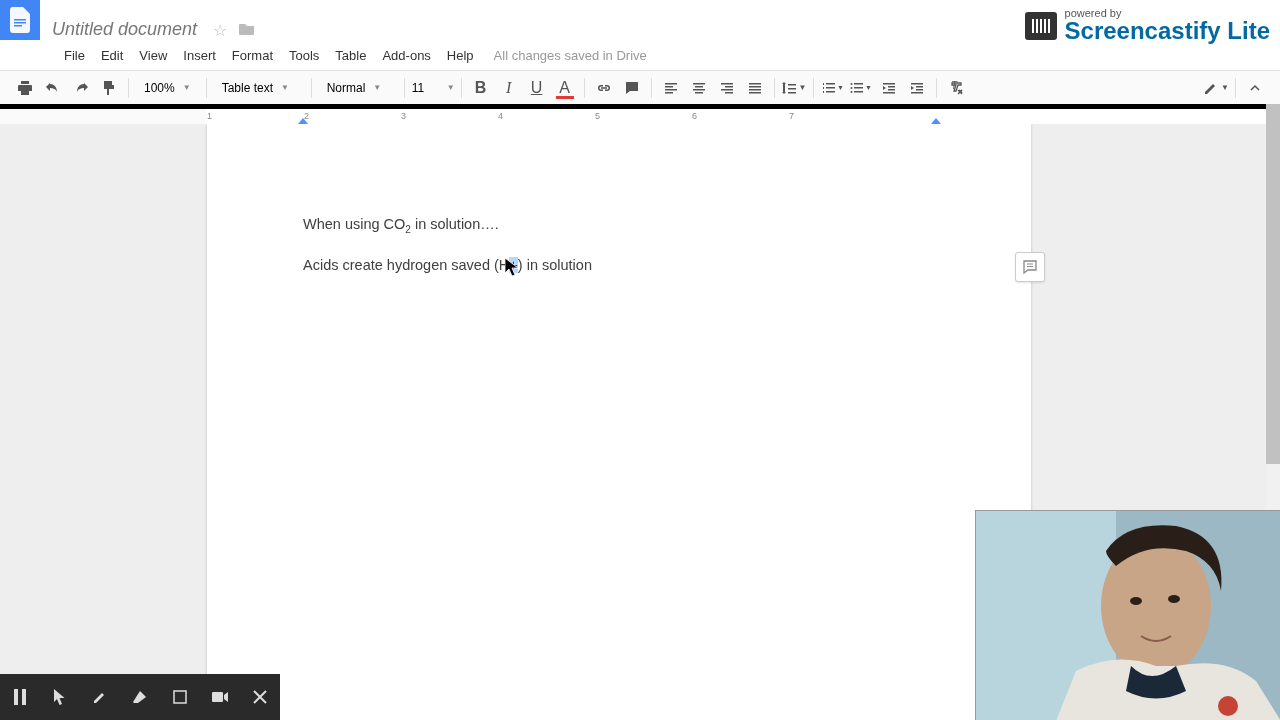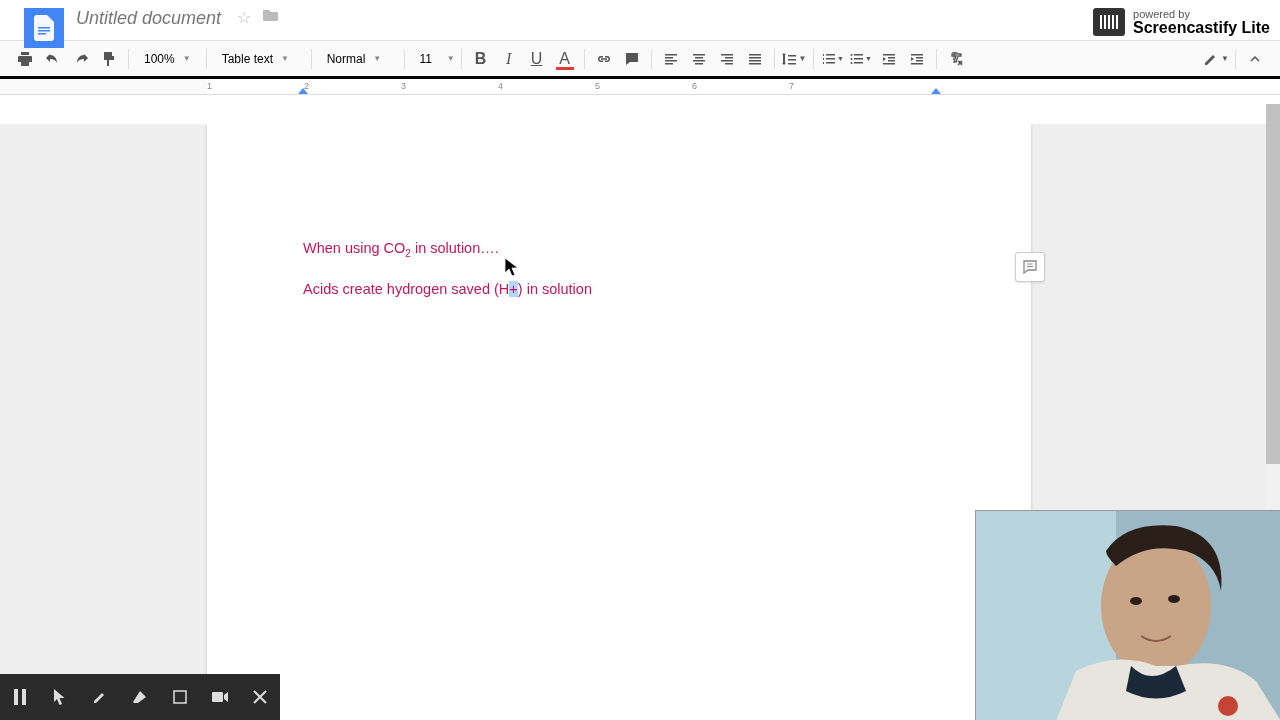--- a/index.html
+++ b/index.html
@@ -1,59 +1,59 @@
 <!DOCTYPE html>
 <html><head>
 <meta charset="utf-8">
 <style>
 * { margin: 0; padding: 0; box-sizing: border-box; }
 body { font-family: Arial, sans-serif; background: #fff; overflow: hidden; width: 1280px; height: 720px; position: relative; }
 
 .header { background: #fff; border-bottom: 1px solid #e0e0e0; }
-.title-row { display: flex; align-items: flex-start; height: 40px; padding: 8px 8px 0 24px; }
+.title-row { display: flex; align-items: flex-end; height: 40px; padding: 8px 8px 0 0; }
 .docs-logo { width: 40px; height: 40px; background: #4285f4; display: flex; align-items: center; justify-content: center; margin-right: 12px; }
 .docs-logo svg { fill: #fff; }
 .doc-title { font-size: 18px; color: #777; font-style: italic; margin-right: 10px; }
 .star-icon, .folder-icon { color: #bbb; margin: 0 6px; cursor: pointer; }
 
 .menu-row { display: flex; align-items: center; padding: 0 8px 0 56px; height: 30px; }
 .menu-item { font-size: 13px; color: #333; padding: 4px 8px; cursor: pointer; }
 .save-status { font-size: 13px; color: #999; margin-left: 12px; }
 
-.toolbar { display: flex; align-items: center; padding: 6px 12px; border-bottom: 3px solid #000000; background: #fafafa; gap: 2px; height: 38px; }
+.toolbar { display: flex; align-items: center; padding: 6px 12px; border-bottom: 5px solid #000000; background: #fafafa; gap: 2px; height: 38px; }
 .tb-btn { width: 26px; height: 26px; display: flex; align-items: center; justify-content: center; cursor: pointer; border-radius: 2px; color: #555; }
 .tb-sep { width: 1px; height: 20px; background: #ddd; margin: 0 4px; }
 .tb-select { display: flex; align-items: center; padding: 0 8px; height: 26px; font-size: 12px; cursor: pointer; border: 1px solid transparent; }
 .tb-select .caret { margin-left: 8px; font-size: 8px; color: #888; }
-.font-size-input { width: 30px; text-align: center; font-size: 12px; border: 1px solid transparent; background: transparent; }
+.font-size-input { width: 30px; text-align: left; font-size: 12px; border: 1px solid transparent; background: transparent; }
 
 .ruler { height: 16px; background: #fafafa; border-bottom: 1px solid #ddd; position: relative; font-size: 9px; color: #888; }
 .ruler-inner { position: absolute; left: 207px; right: 0; height: 100%; background: #fff; }
 .ruler-mark { position: absolute; top: 2px; }
 .ruler-indent { position: absolute; bottom: 0; width: 0; height: 0; border-left: 5px solid transparent; border-right: 5px solid transparent; border-bottom: 6px solid #4d90fe; }
 
 .workspace { position: absolute; top: 124px; left: 0; right: 0; bottom: 0; background: #eee; overflow: auto; }
 .page { width: 824px; min-height: 1000px; background: #fff; margin: 0 auto; box-shadow: 0 1px 3px rgba(0,0,0,0.2); padding: 90px 96px; position: relative; margin-left: 207px; }
-.doc-content { font-size: 14.5px; color: #be185d; line-height: 1.5; margin-top: 24px; }
+.doc-content { font-size: 14.5px; color: #404040; line-height: 1.5; }
 .doc-content p { margin-bottom: 18px; }
 sub { font-size: 10px; vertical-align: sub; }
 .highlight { background: #b3d7ff; }
 
 .cursor-pointer { position: absolute; left: 505px; top: 258px; pointer-events: none; z-index: 100; }
 
 .comment-bubble { position: absolute; right: 8px; top: 125px; width: 30px; height: 30px; background: #fff; border: 1px solid #ccc; border-radius: 3px; display: flex; align-items: center; justify-content: center; cursor: pointer; color: #888; box-shadow: 0 1px 2px rgba(0,0,0,.1); }
 
 .scrollbar-v { position: absolute; right: 0; top: 104px; bottom: 50px; width: 14px; background: #f1f1f1; }
 .scroll-thumb { position: absolute; top: 0; width: 100%; height: 360px; background: #c1c1c1; }
 
 .screencast-logo { position: absolute; top: 6px; right: 6px; display: flex; align-items: center; gap: 8px; z-index: 200; background: rgba(255,255,255,0.7); padding: 2px 4px; }
 .screencast-icon { width: 32px; height: 28px; background: #333; border-radius: 3px; display: flex; align-items: center; justify-content: center; }
 .screencast-icon::before { content: ''; width: 18px; height: 14px; background: repeating-linear-gradient(90deg, #fff 0 2px, #333 2px 4px); }
 .screencast-text { font-size: 11px; color: #555; line-height: 1; }
-.screencast-text .main { font-size: 16px; font-weight: bold; color: #000000; }
+.screencast-text .main { font-size: 24px; font-weight: bold; color: #0369a1; }
 
 .webcam { position: absolute; bottom: 0; right: 0; width: 305px; height: 210px; background: linear-gradient(135deg, #8ab5c4 0%, #c4a890 50%, #5a4a3a 100%); border: 1px solid #999; z-index: 300; }
 
 .rec-toolbar { position: absolute; bottom: 0; left: 0; height: 46px; background: #2a2a2a; display: flex; align-items: center; z-index: 250; }
 .rec-btn { width: 40px; height: 46px; display: flex; align-items: center; justify-content: center; color: #ddd; cursor: pointer; font-size: 18px; }
 .text-color-btn { position: relative; }
 .text-color-bar { position: absolute; bottom: 2px; left: 4px; right: 4px; height: 3px; background: #e53935; }
 </style>
 </head>
 <body>
@@ -68,20 +68,32 @@
           <rect x="4" y="18" width="8" height="1.5" fill="#4285f4"></rect>
         </svg>
     </div>
     <span class="doc-title">Untitled document</span>
     <span class="star-icon">☆</span>
     <span class="folder-icon">
       <svg width="16" height="14" viewBox="0 0 16 14">
           <path d="M1 2h5l2 2h7v8a1 1 0 0 1-1 1H1a1 1 0 0 1-1-1V3a1 1 0 0 1 1-1z" fill="#bbb"></path>
         </svg>
     </span>
+  </div>
+  <div class="menu-row">
+    <span class="menu-item">File</span>
+    <span class="menu-item">Edit</span>
+    <span class="menu-item">View</span>
+    <span class="menu-item">Insert</span>
+    <span class="menu-item">Format</span>
+    <span class="menu-item">Tools</span>
+    <span class="menu-item">Table</span>
+    <span class="menu-item">Add-ons</span>
+    <span class="menu-item">Help</span>
+    <span class="save-status">All changes saved in Drive</span>
   </div>
 </div>
 
 <div class="toolbar">
   <div class="tb-btn">
       <svg width="16" height="16" viewBox="0 0 16 16">
         <path d="M4 1h8v3H4zM2 5h12a1 1 0 0 1 1 1v5h-3v4H4v-4H1V6a1 1 0 0 1 1-1zm3 7h6v2H5z" fill="#555"></path>
       </svg>
     </div>
   <div class="tb-btn">

